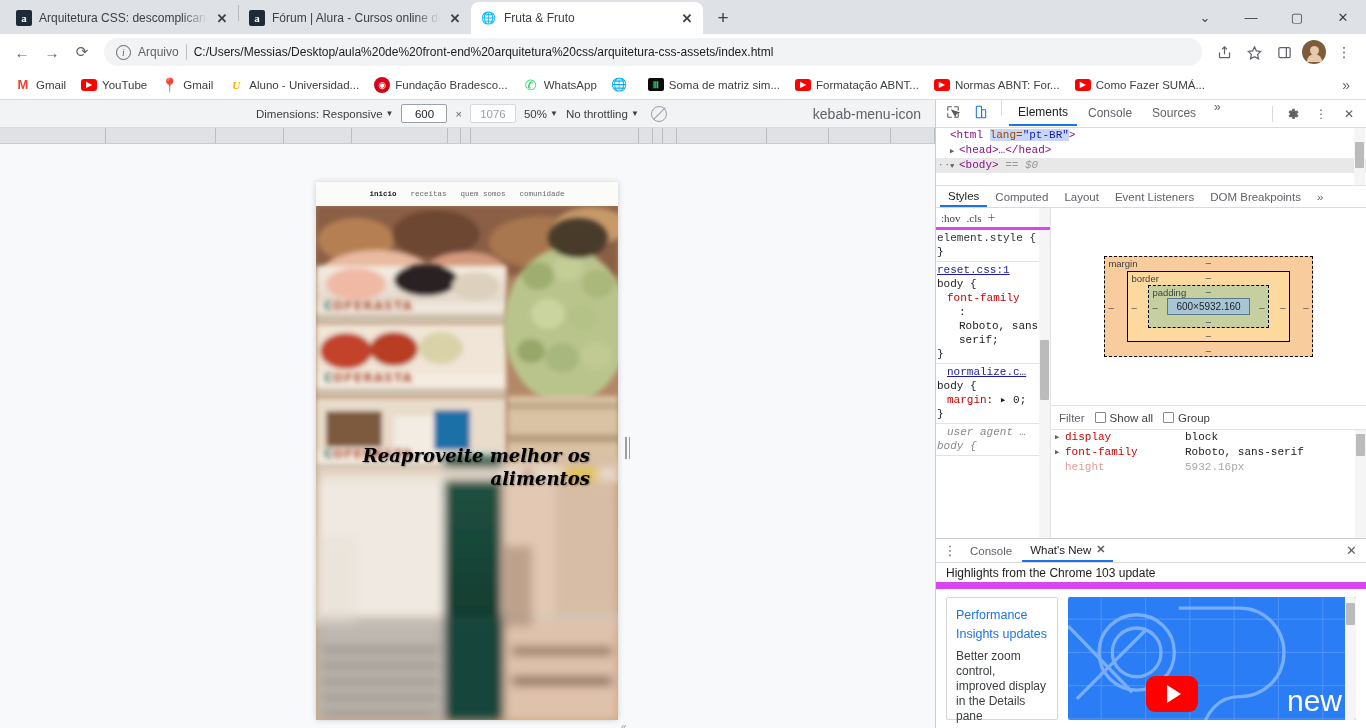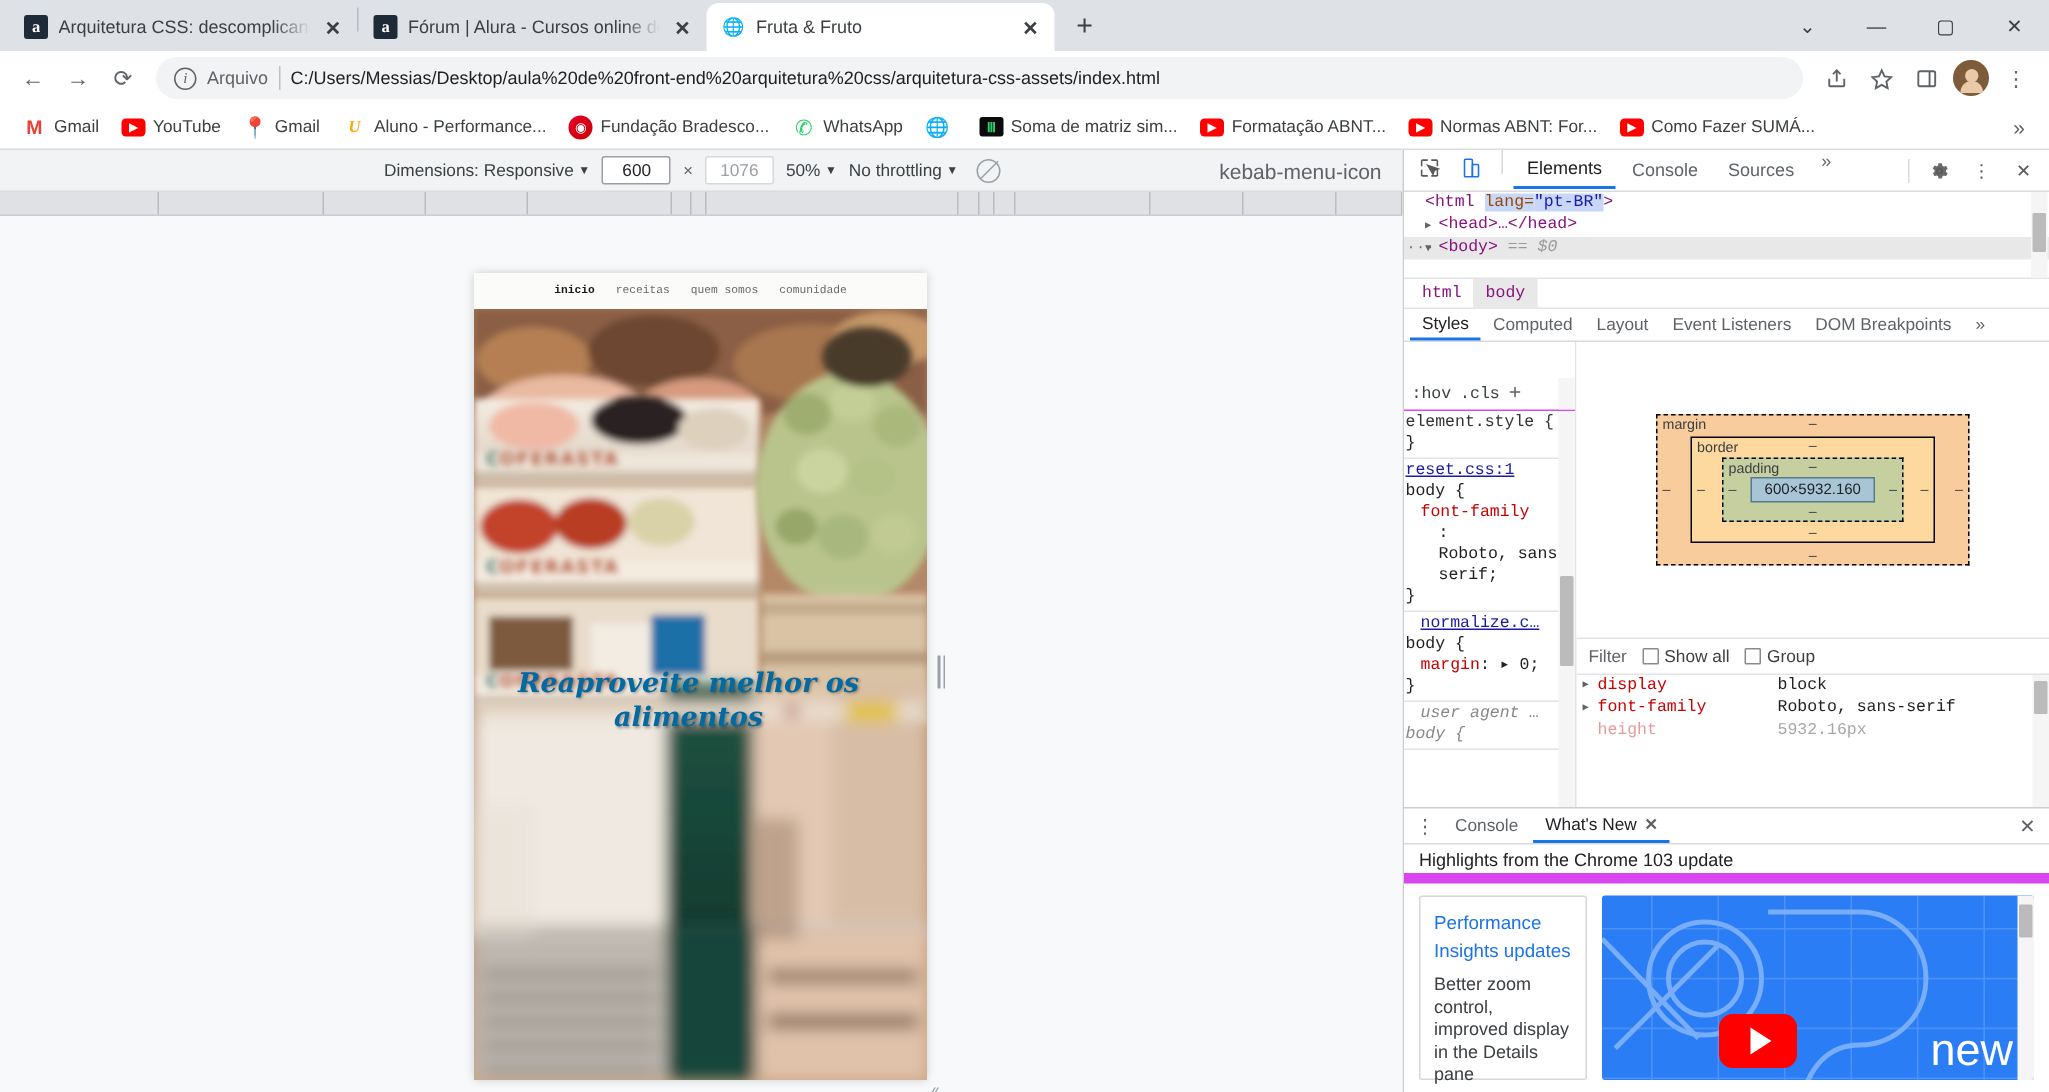--- a/index.html
+++ b/index.html
@@ -125,22 +125,22 @@
     position: absolute; left: 316px; top: 38px; width: 302px; height: 538px;
     background: #fff; box-shadow: 0 0 6px rgba(0,0,0,0.18);
   }
   .page-nav { height: 24px; background: #fbfbfa; display: flex; align-items: center;
               justify-content: center; gap: 14px; font-size: 7.5px; color: #6a6a6a; font-family: Liberation Mono, monospace; }
   .page-nav .on { color: #1a1a1a; font-weight: bold; }
   .hero { position: relative; height: 514px; overflow: hidden;
           background: #d9c9ba; }
   .hero-photo { position: absolute; inset: 0; }
   .hero-title {
-    position: absolute; left: 0; right: 16px; top: 238px; text-align: center;
-    color: #0369a1; font-size: 18px; line-height: 1.28;
+    position: absolute; left: 0; right: 16px; top: 238px; text-align: right;
+    color: #000000; font-size: 18px; line-height: 1.28;
     font-family: "DejaVu Serif", serif; font-style: italic; font-weight: bold;
     text-shadow: 1px 1px 2px rgba(0,0,0,0.35); padding: 0 12px;
   }
   .vp-handle-r { position: absolute; left: 624px; top: 290px; width: 7px; height: 28px;
                  display: flex; gap: 2px; align-items: center; justify-content: center; }
   .vp-handle-r i { width: 1.5px; height: 22px; background: #9aa0a6; display: block; }
   .vp-handle-b { position: absolute; left: 449px; top: 582px; width: 36px; height: 10px;
                  display: flex; flex-direction: column; gap: 3px; justify-content: center; }
   .vp-handle-c { position: absolute; left: 620px; top: 578px; color: #9aa0a6;
                  font-size: 13px; transform: rotate(0deg); }
@@ -185,22 +185,22 @@
   .styles-tabs { height: 22px; display: flex; align-items: flex-start; gap: 0;
                  border-bottom: 1px solid #dadada; padding-left: 4px; flex: none; }
   .st-tab { padding: 0 8px; height: 21px; display: flex; align-items: center;
             font-size: 11.5px; color: #5f6368; }
   .st-tab.sel { color: #202124; border-bottom: 2px solid #1a73e8; }
 
   .styles-split { flex: 1; display: flex; min-height: 0; }
   .styles-left { width: 115px; display: flex; flex-direction: column;
                  border-right: 1px solid #e3e3e3; min-width: 0; }
   .hov-row { height: 22px; display: flex; align-items: center; gap: 6px; padding: 0 5px;
-             border-bottom: 1px solid #d946ef; font-family: Liberation Mono, monospace;
-             font-size: 11px; color: #3c4043; flex: none; position: relative; margin-top: 24px; }
+             border-bottom: 3px solid #d946ef; font-family: Liberation Serif, serif;
+             font-size: 11px; color: #3c4043; flex: none; position: relative; }
   .hov-plus { font-size: 14px; color: #5f6368; }
   .hov-scroll { position: absolute; right: 0; top: 0; width: 11px; height: 100%; background: #f5f5f5; }
   .css-rules { flex: 1; overflow: hidden; font-family: "Liberation Mono", monospace;
                font-size: 11px; line-height: 14px; position: relative; background: #fff; }
   .rule { border-bottom: 1px solid #e3e3e3; padding: 1px 0 2px 1px; }
   .rule .sel-line { color: #333; }
   .link { color: #1a1aa6; text-decoration: underline; }
   .prop { color: #c80000; }
   .val { color: #202124; }
   .ua { color: #888; font-style: italic; }
@@ -351,21 +351,21 @@
     <div class="bm">
       <span class="bm-ico ico-yt">▶</span>
       <span>YouTube</span>
     </div>
     <div class="bm">
       <span class="bm-ico ico-maps">📍</span>
       <span>Gmail</span>
     </div>
     <div class="bm">
       <span class="bm-ico ico-u">U</span>
-      <span>Aluno - Performance...</span>
+      <span>Aluno - Universidad...</span>
     </div>
     <div class="bm">
       <span class="bm-ico ico-bradesco">◉</span>
       <span>Fundação Bradesco...</span>
     </div>
     <div class="bm">
       <span class="bm-ico ico-wa">✆</span>
       <span>WhatsApp</span>
     </div>
     <div class="bm">
@@ -615,24 +615,20 @@
         <div class="dom-line sel">
           <span class="dots">···</span>
           <span class="tri">▼</span><span>&lt;body&gt;</span>
           <span class="dollar">== $0</span>
         </div>
         <div class="dom-scroll">
             <i style="top:14px;height:26px"></i>
           </div>
       </div>
 
-      <div class="crumbs">
-        <div class="crumb">html</div>
-        <div class="crumb sel">body</div>
-      </div>
 
       <div class="styles-tabs">
         <div class="st-tab sel">Styles</div>
         <div class="st-tab">Computed</div>
         <div class="st-tab">Layout</div>
         <div class="st-tab">Event Listeners</div>
         <div class="st-tab">DOM Breakpoints</div>
         <div class="st-tab">»</div>
       </div>
 

